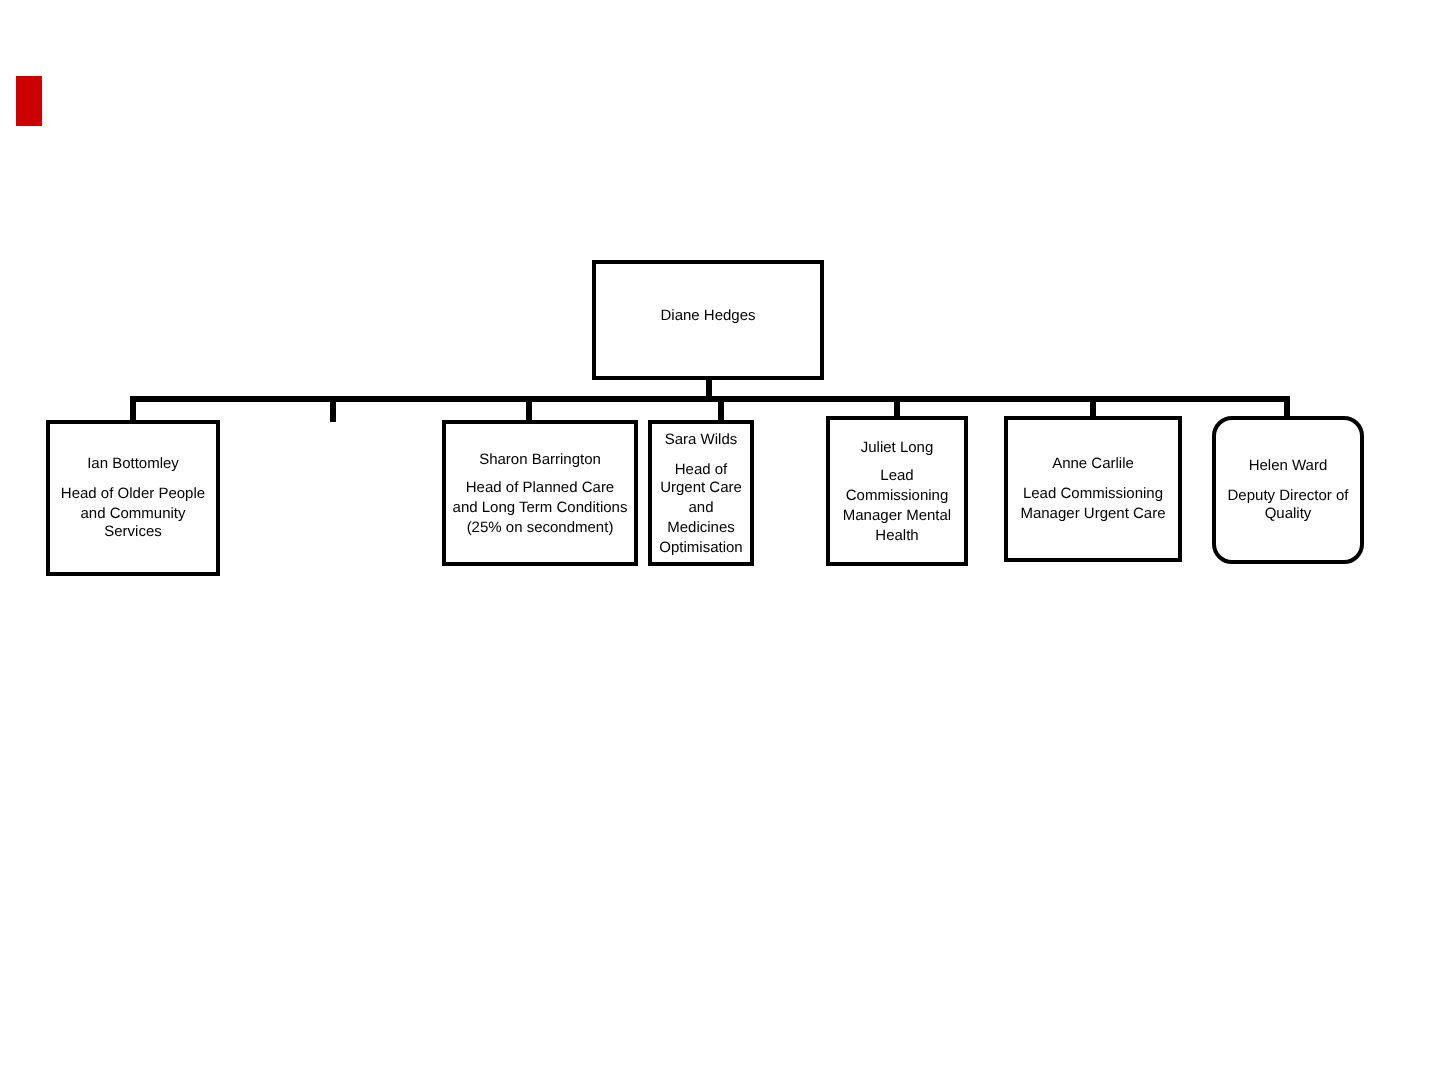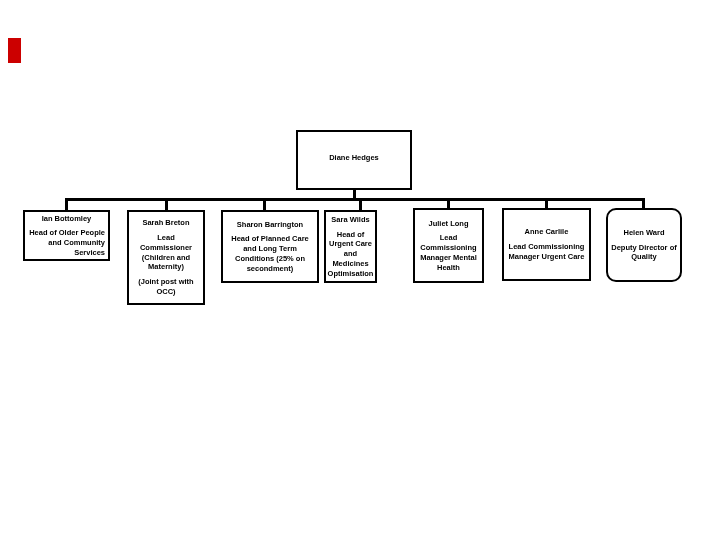--- a/index.html
+++ b/index.html
@@ -9,21 +9,20 @@
     font-family: "Liberation Sans", sans-serif;
     position: relative;
     overflow: hidden;
     color: #000;
   }
   .slide {
     position: absolute;
     left: 0; top: 0;
     width: 720px; height: 540px;
     background: #ffffff;
-    font-weight: bold;
   }
   .red-marker {
     position: absolute;
     left: 8px; top: 38px;
     width: 13px; height: 25px;
   }
   .connector {
     position: absolute;
     background: #000;
   }
@@ -58,30 +57,25 @@
   <div class="connector" style="left:263px; top:200px; width:2.5px; height:11px;"></div>
   <div class="connector" style="left:359px; top:200px; width:2.5px; height:11px;"></div>
   <div class="connector" style="left:447px; top:200px; width:2.5px; height:11px;"></div>
   <div class="connector" style="left:545px; top:200px; width:2.5px; height:11px;"></div>
   <div class="connector" style="left:642px; top:200px; width:2.5px; height:11px;"></div>
 
   <div class="node" style="left:296px; top:130px; width:116px; height:60px;">
     <div class="name">Diane Hedges</div>
   </div>
 
-  <div class="node" style="left:23px; top:210px; width:87px; height:51px;text-align:right;">
+  <div class="node" style="left:23px; top:210px; width:87px; height:78px;">
     <div class="name">Ian Bottomley</div>
     <div class="role">Head of Older People and Community Services</div>
   </div>
 
-  <div class="node" style="left:127px; top:210px; width:78px; height:95px;">
-    <div class="name">Sarah Breton</div>
-    <div class="role has-note">Lead Commissioner (Children and Maternity)</div>
-    <div class="note">(Joint post with OCC)</div>
-  </div>
 
   <div class="node" style="left:221px; top:210px; width:98px; height:73px;">
     <div class="name">Sharon Barrington</div>
     <div class="role">Head of Planned Care and Long Term Conditions (25% on secondment)</div>
   </div>
 
   <div class="node" style="left:324px; top:210px; width:53px; height:73px;">
     <div class="name">Sara Wilds</div>
     <div class="role">Head of Urgent Care and Medicines Optimisation</div>
   </div>

